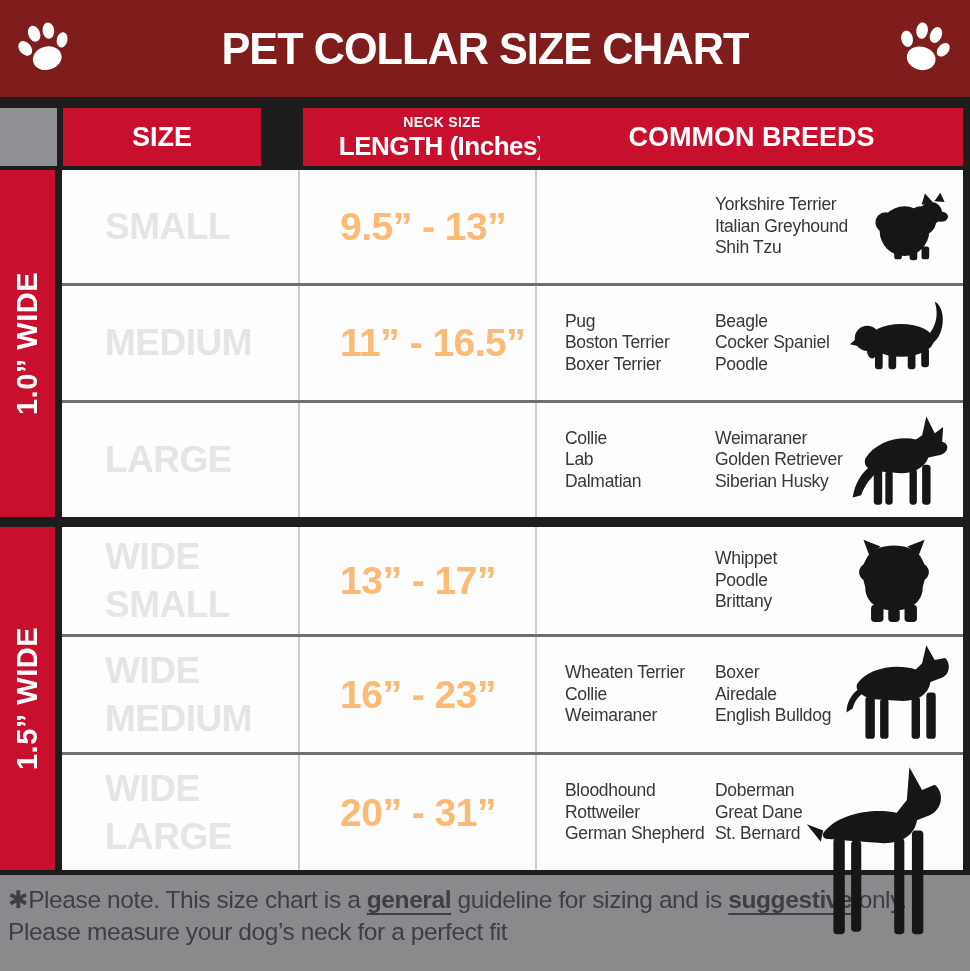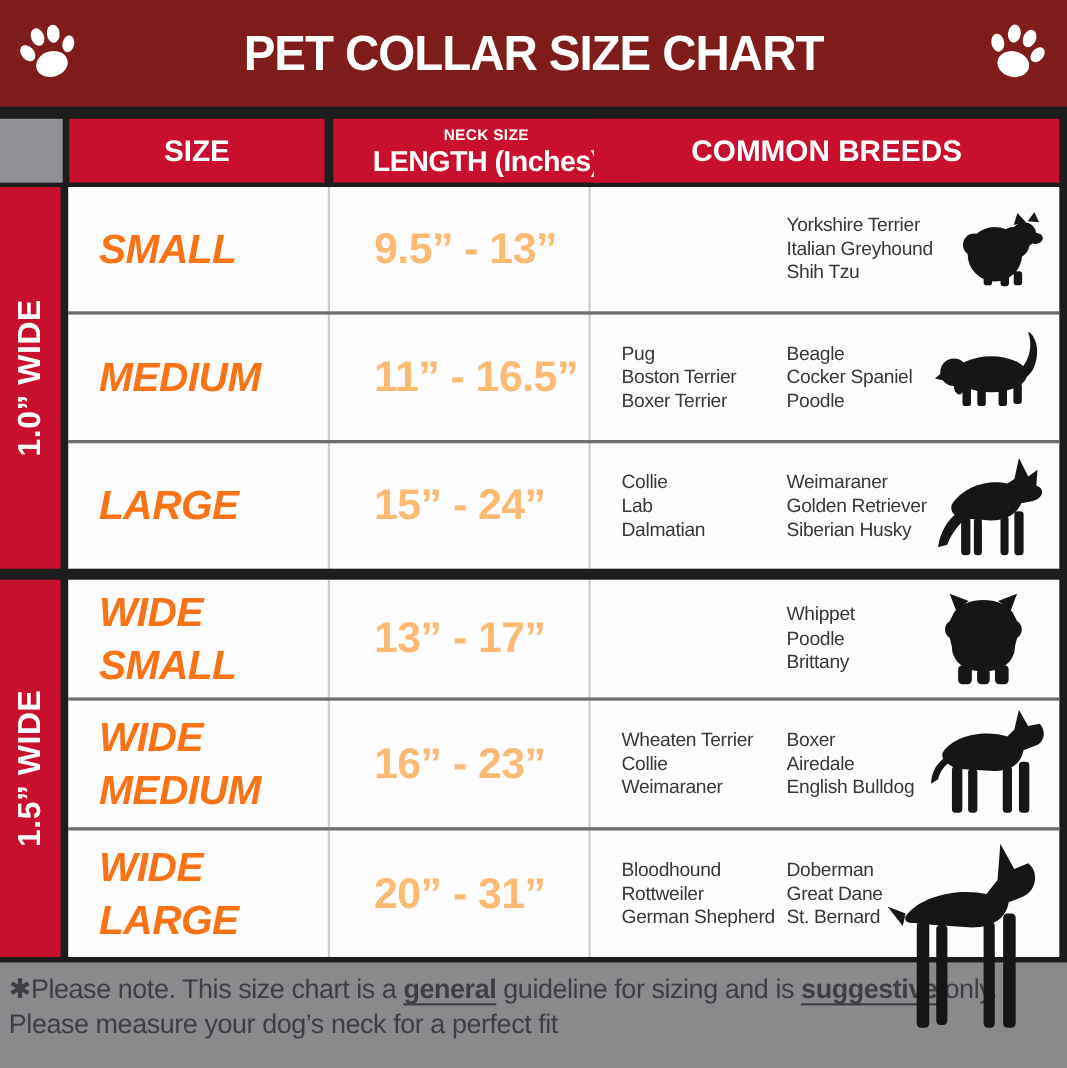--- a/index.html
+++ b/index.html
@@ -18,37 +18,37 @@
   .vline{position:absolute;width:2px;background:#cccccc;}
   .v1a{left:298px;top:170px;height:347px;} .v1b{left:298px;top:527px;height:343px;}
   .v2a{left:535px;top:170px;height:347px;} .v2b{left:535px;top:527px;height:343px;}
   .sep{position:absolute;left:62px;width:901px;height:3px;background:#6f6f6f;}
   .sep1{top:283px;} .sep2{top:400px;} .sep3{top:634px;} .sep4{top:752px;}
   .section-divider{position:absolute;left:0;top:517px;width:970px;height:10px;background:#1d1d1d;}
   
   .corner{position:absolute;left:0;top:108px;width:57px;height:58px;background:#8f9194;}
   .hcell{position:absolute;top:108px;height:58px;background:#c8102e;color:#fff;display:flex;
          align-items:center;justify-content:center;font-weight:bold;}
-  .h-size{left:63px;width:232px;font-size:27px;}
+  .h-size{left:63px;width:198px;font-size:27px;}
   .h-len{left:303px;width:278px;flex-direction:column;line-height:1;}
   .h-len .small{font-size:14px;margin-bottom:4px;letter-spacing:.3px;}
   .h-len .big{font-size:26px;letter-spacing:-.5px;}
   .h-breeds{left:540px;width:423px;font-size:27px;}
   
   .sideband{position:absolute;left:0;width:55px;background:#c8102e;display:flex;
             align-items:center;justify-content:center;}
   .sb1{top:170px;height:347px;} .sb2{top:527px;height:343px;}
   .sideband span{transform:rotate(-90deg);white-space:nowrap;color:#fff;font-weight:bold;
                  font-size:29px;letter-spacing:.5px;}
   
   .cell{position:absolute;display:flex;align-items:center;white-space:pre-line;}
   .y1{top:170px;height:113px;} .y2{top:286px;height:114px;} .y3{top:403px;height:114px;}
   .y4{top:527px;height:107px;} .y5{top:637px;height:115px;} .y6{top:755px;height:115px;}
-  .c-size{left:90px;width:205px;font-size:37px;font-weight:bold;color:#f97316;
-          line-height:48px;letter-spacing:-.5px;font-style:italic;}
+  .c-size{left:105px;width:205px;font-size:37px;font-weight:bold;color:#e5e5e5;
+          line-height:48px;letter-spacing:-.5px;}
   .c-len{left:340px;width:190px;font-size:39px;font-weight:600;color:#fdba74;letter-spacing:-.5px;}
   .c-b1{left:565px;width:150px;font-size:17.5px;color:#38383a;line-height:21.5px;
         font-weight:500;letter-spacing:-.3px;}
   .c-b2{left:715px;width:158px;font-size:17.5px;color:#38383a;line-height:21.5px;
         font-weight:500;letter-spacing:-.3px;}
   
   .dog{position:absolute;z-index:6;}
   .dog1{left:872px;top:190px;width:82px;height:72px;}
   .dog2{left:848px;top:294px;width:106px;height:81px;}
   .dog3{left:838px;top:408px;width:122px;height:101px;}
@@ -126,21 +126,20 @@
   <div class="cell c-size y2">MEDIUM</div>
   <div class="cell c-len y2">11” - 16.5”</div>
   <div class="cell c-b1 y2">Pug
 Boston Terrier
 Boxer Terrier</div>
   <div class="cell c-b2 y2">Beagle
 Cocker Spaniel
 Poodle</div>
 
   <div class="cell c-size y3">LARGE</div>
-  <div class="cell c-len y3">15” - 24”</div>
   <div class="cell c-b1 y3">Collie
 Lab
 Dalmatian</div>
   <div class="cell c-b2 y3">Weimaraner
 Golden Retriever
 Siberian Husky</div>
 
   <div class="cell c-size y4">WIDE
 SMALL</div>
   <div class="cell c-len y4">13” - 17”</div>

